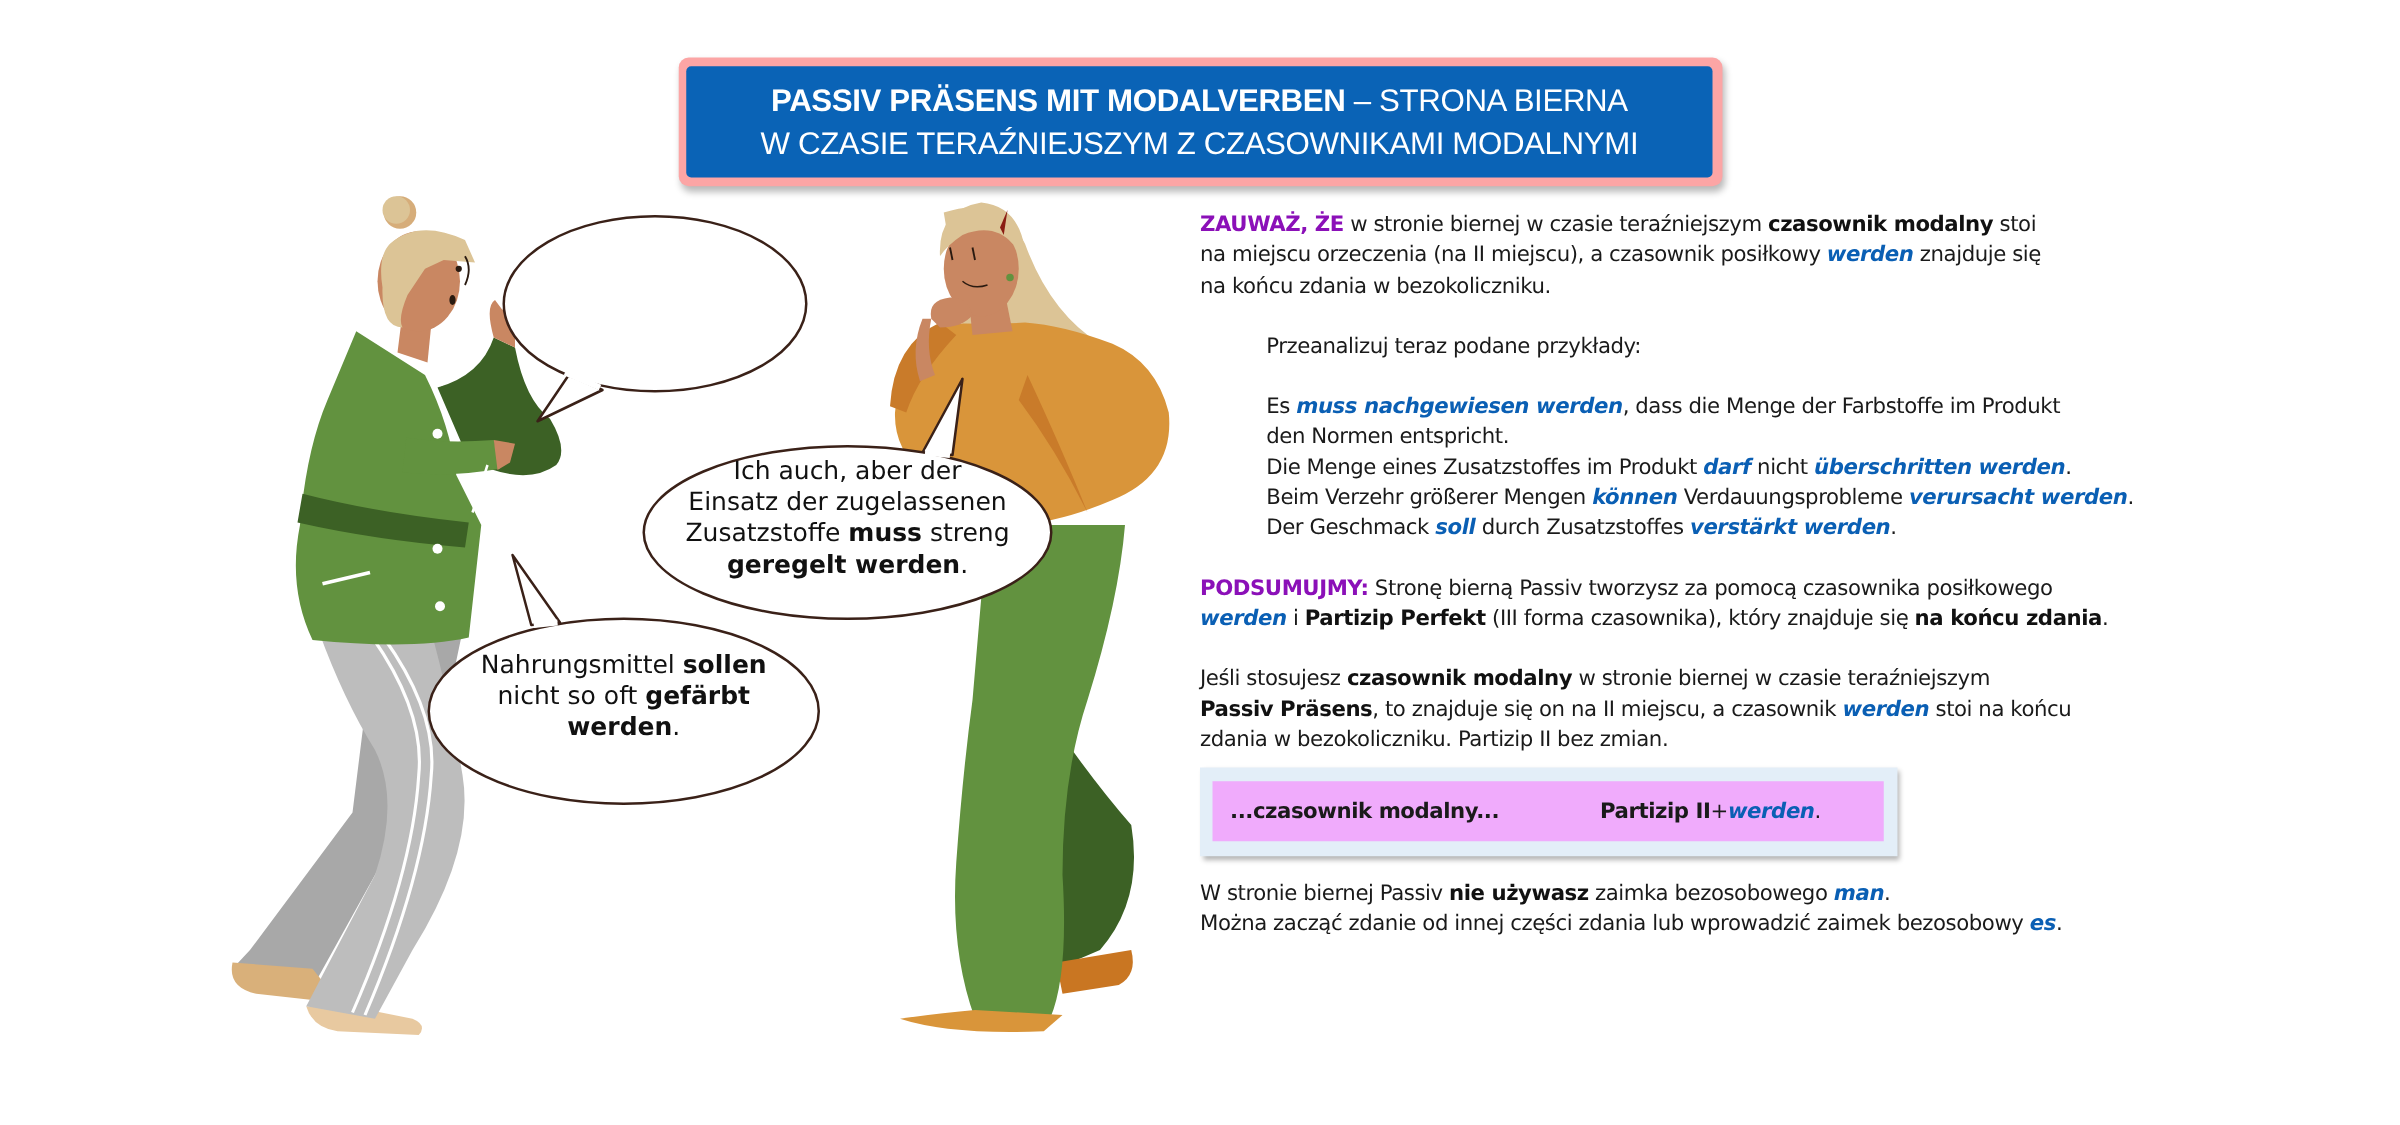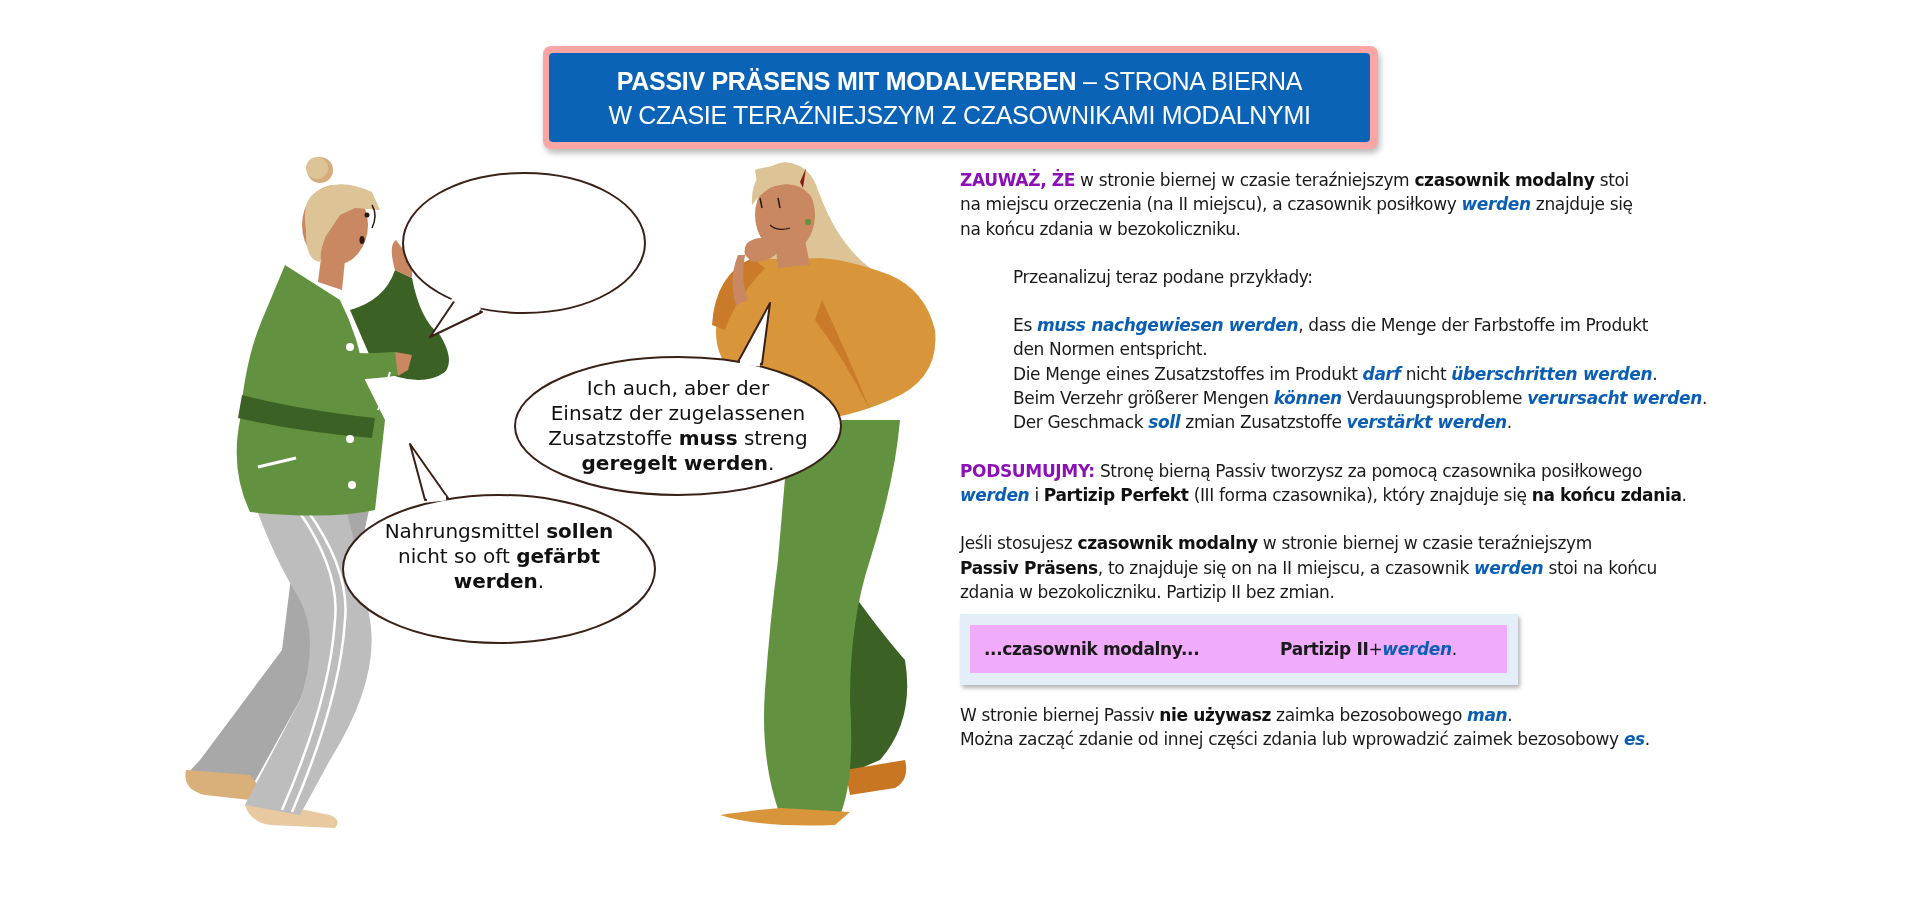--- a/index.html
+++ b/index.html
@@ -134,21 +134,21 @@
       <ellipse cx="678" cy="426" rx="163" ry="69" fill="#fff" stroke="#3a2118" stroke-width="2"></ellipse>
       <path d="M740 362 L760 364" stroke="#fff" stroke-width="5"></path>
     </g>
     <g>
       <path d="M425 500 L410 444 L448 498 Z" fill="#fff" stroke="#3a2118" stroke-width="2" stroke-linejoin="round"></path>
       <ellipse cx="499" cy="569" rx="156" ry="74" fill="#fff" stroke="#3a2118" stroke-width="2"></ellipse>
       <path d="M427 500 L446 498" stroke="#fff" stroke-width="5"></path>
     </g>
   </svg>
 
-  <div class="bubble-text" style="left:518px; top:236px; width:320px;">
+  <div class="bubble-text" style="left:518px; top:224px; width:320px;">
     <div>Ich auch, aber der</div>
     <div>Einsatz der zugelassenen</div>
     <div><span>Zusatzstoffe </span><b>muss</b><span> streng</span></div>
     <div><b>geregelt werden</b><span>.</span></div>
   </div>
   <div class="bubble-text" style="left:345px; top:379px; width:308px;">
     <div><span>Nahrungsmittel </span><b>sollen</b></div>
     <div><span>nicht so oft </span><b>gefärbt</b></div>
     <div><b>werden</b><span>.</span></div>
   </div>
@@ -168,21 +168,21 @@
       <span>Es </span><span class="blue">muss nachgewiesen werden</span><span>, dass die Menge der Farbstoffe im Produkt</span><br>
       <span>den Normen entspricht.</span>
     </p>
     <p>
       <span>Die Menge eines Zusatzstoffes im Produkt </span><span class="blue">darf</span><span> nicht </span><span class="blue">überschritten werden</span><span>.</span>
     </p>
     <p>
       <span>Beim Verzehr größerer Mengen </span><span class="blue">können</span><span> Verdauungsprobleme </span><span class="blue">verursacht werden</span><span>.</span>
     </p>
     <p>
-      <span>Der Geschmack </span><span class="blue">soll</span><span> zmian Zusatzstoffe </span><span class="blue">verstärkt werden</span><span>.</span>
+      <span>Der Geschmack </span><span class="blue">soll</span><span> durch Zusatzstoffes </span><span class="blue">verstärkt werden</span><span>.</span>
     </p>
   </div>
   <div class="gap"></div>
   <p>
     <span class="purple">PODSUMUJMY:</span><span> Stronę bierną Passiv tworzysz za pomocą czasownika posiłkowego</span><br>
     <span class="blue">werden</span><span> i </span><span class="bold">Partizip Perfekt</span><span> (III forma czasownika), który znajduje się </span><span class="bold">na końcu zdania</span><span>.</span>
   </p>
   <div class="gap"></div>
   <p>
     <span>Jeśli stosujesz </span><span class="bold">czasownik modalny</span><span> w stronie biernej w czasie teraźniejszym</span><br>

